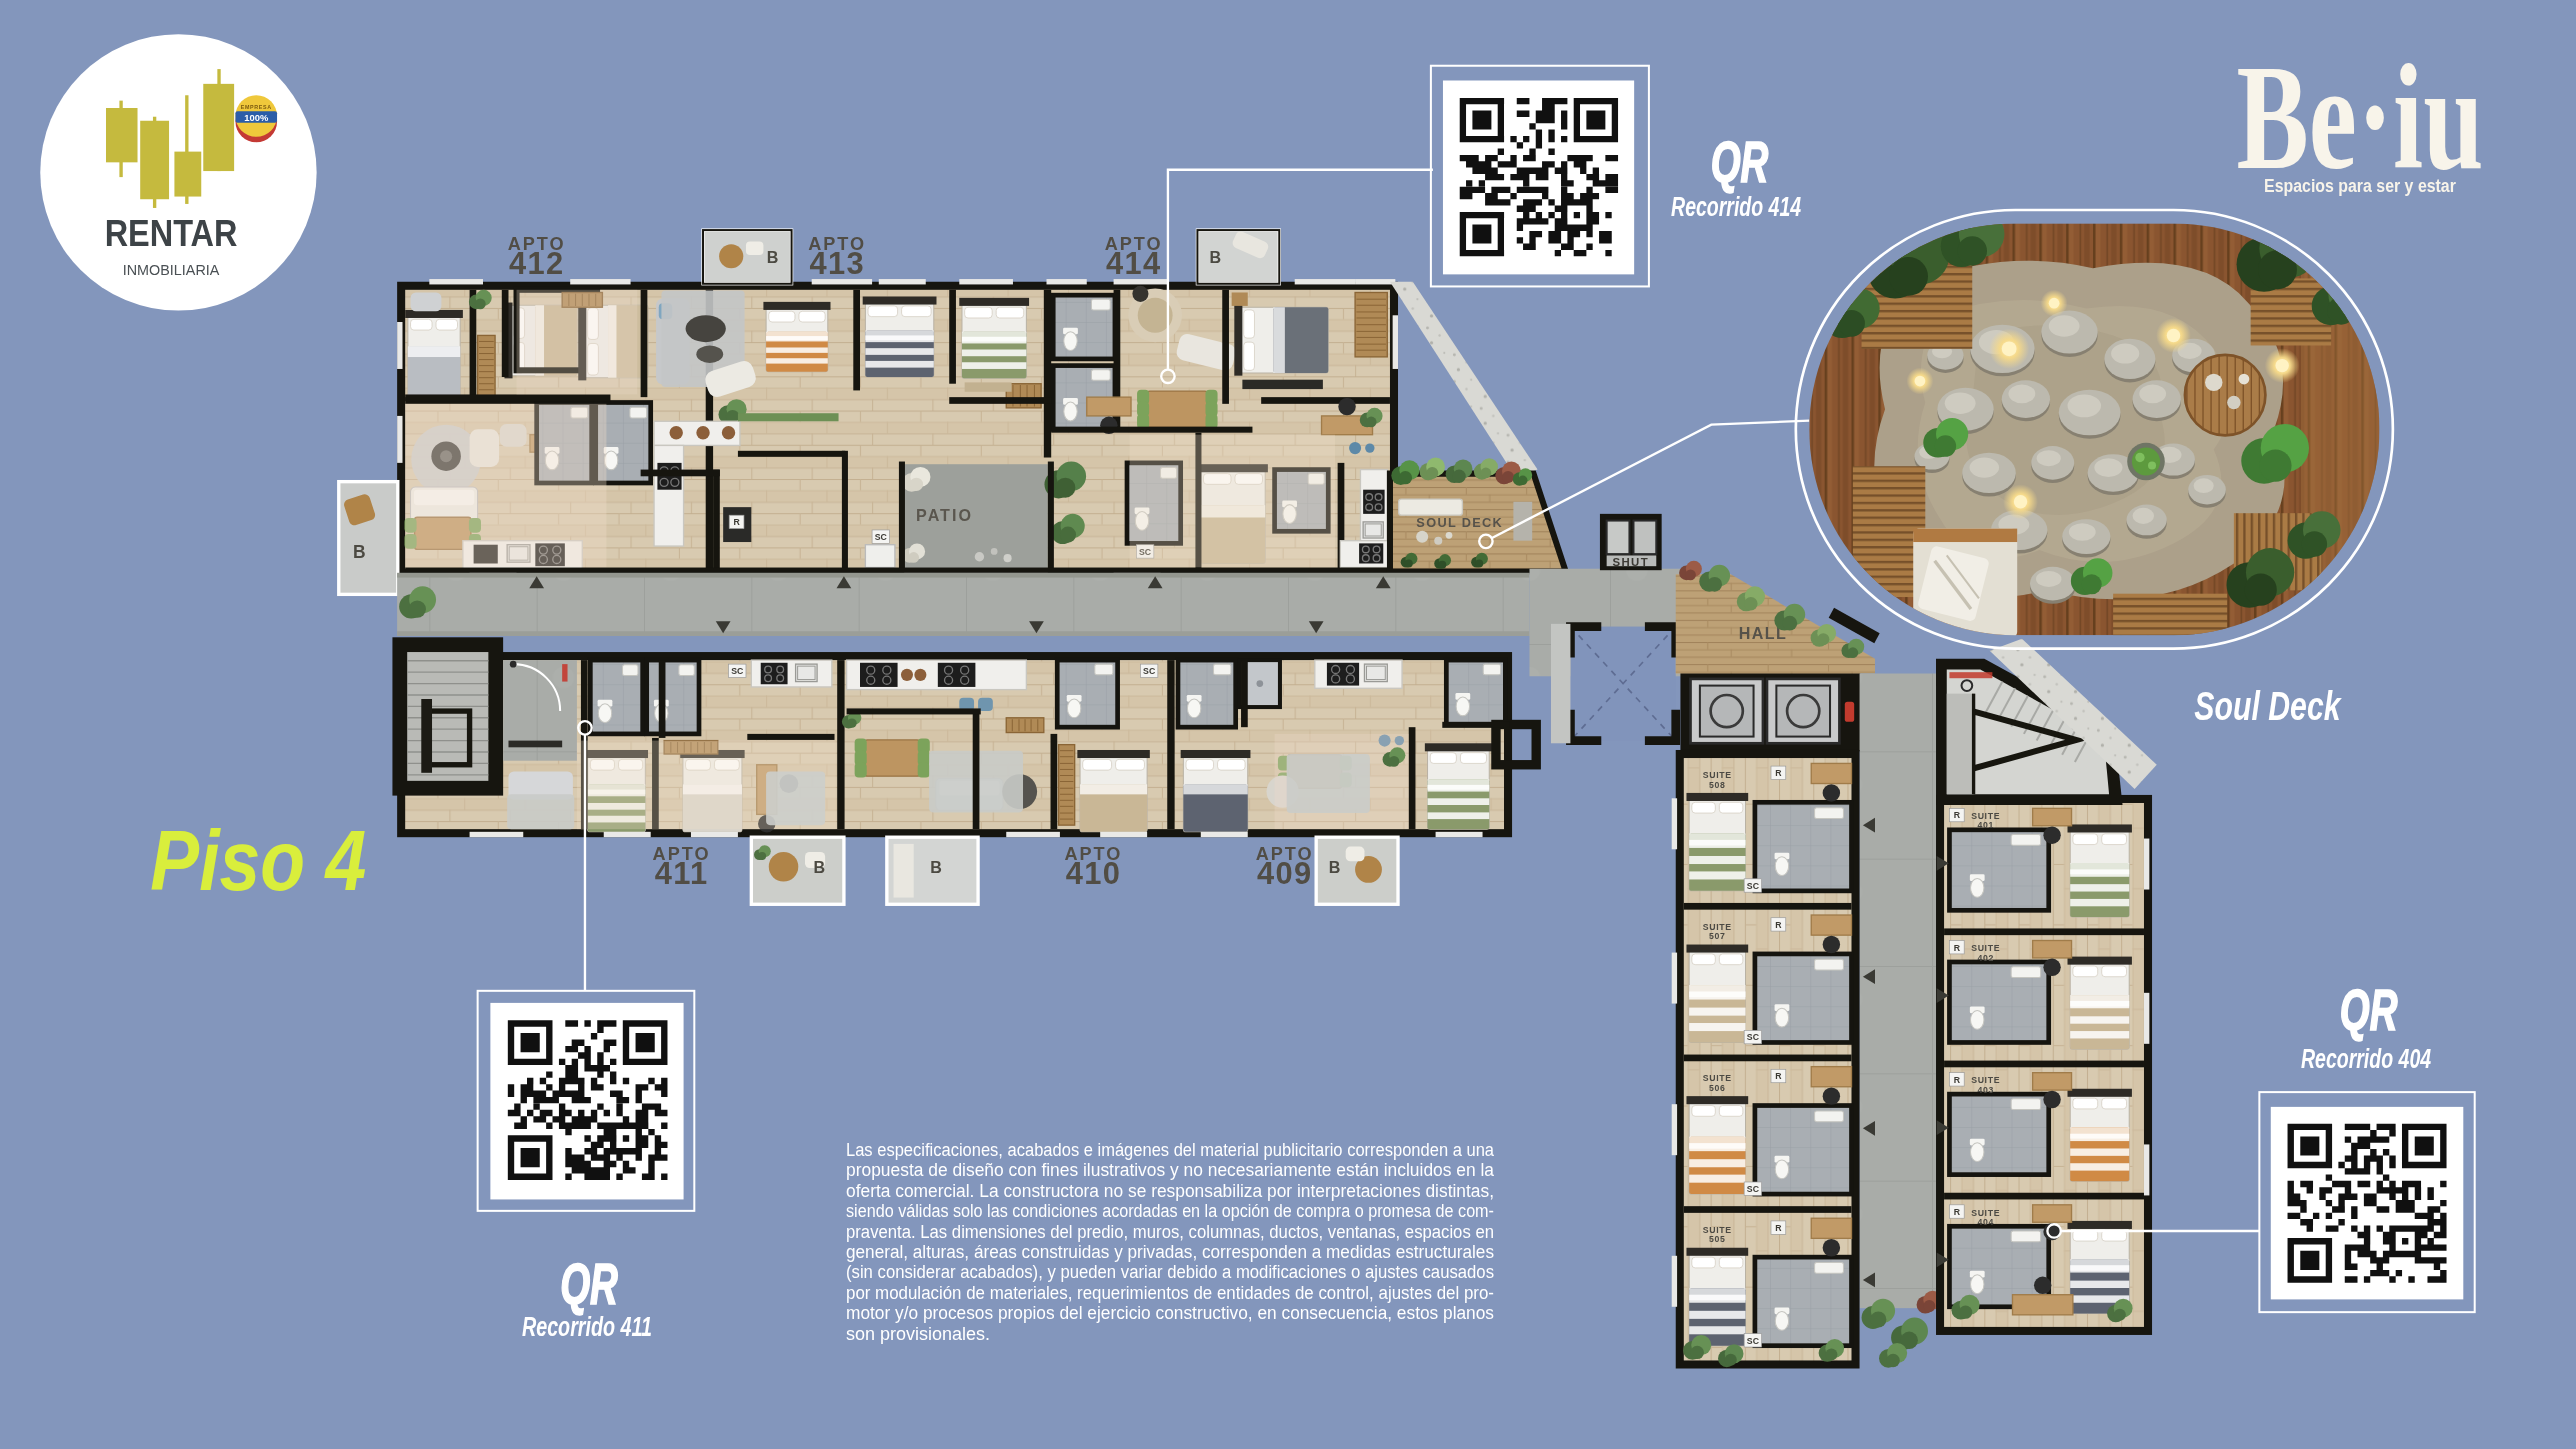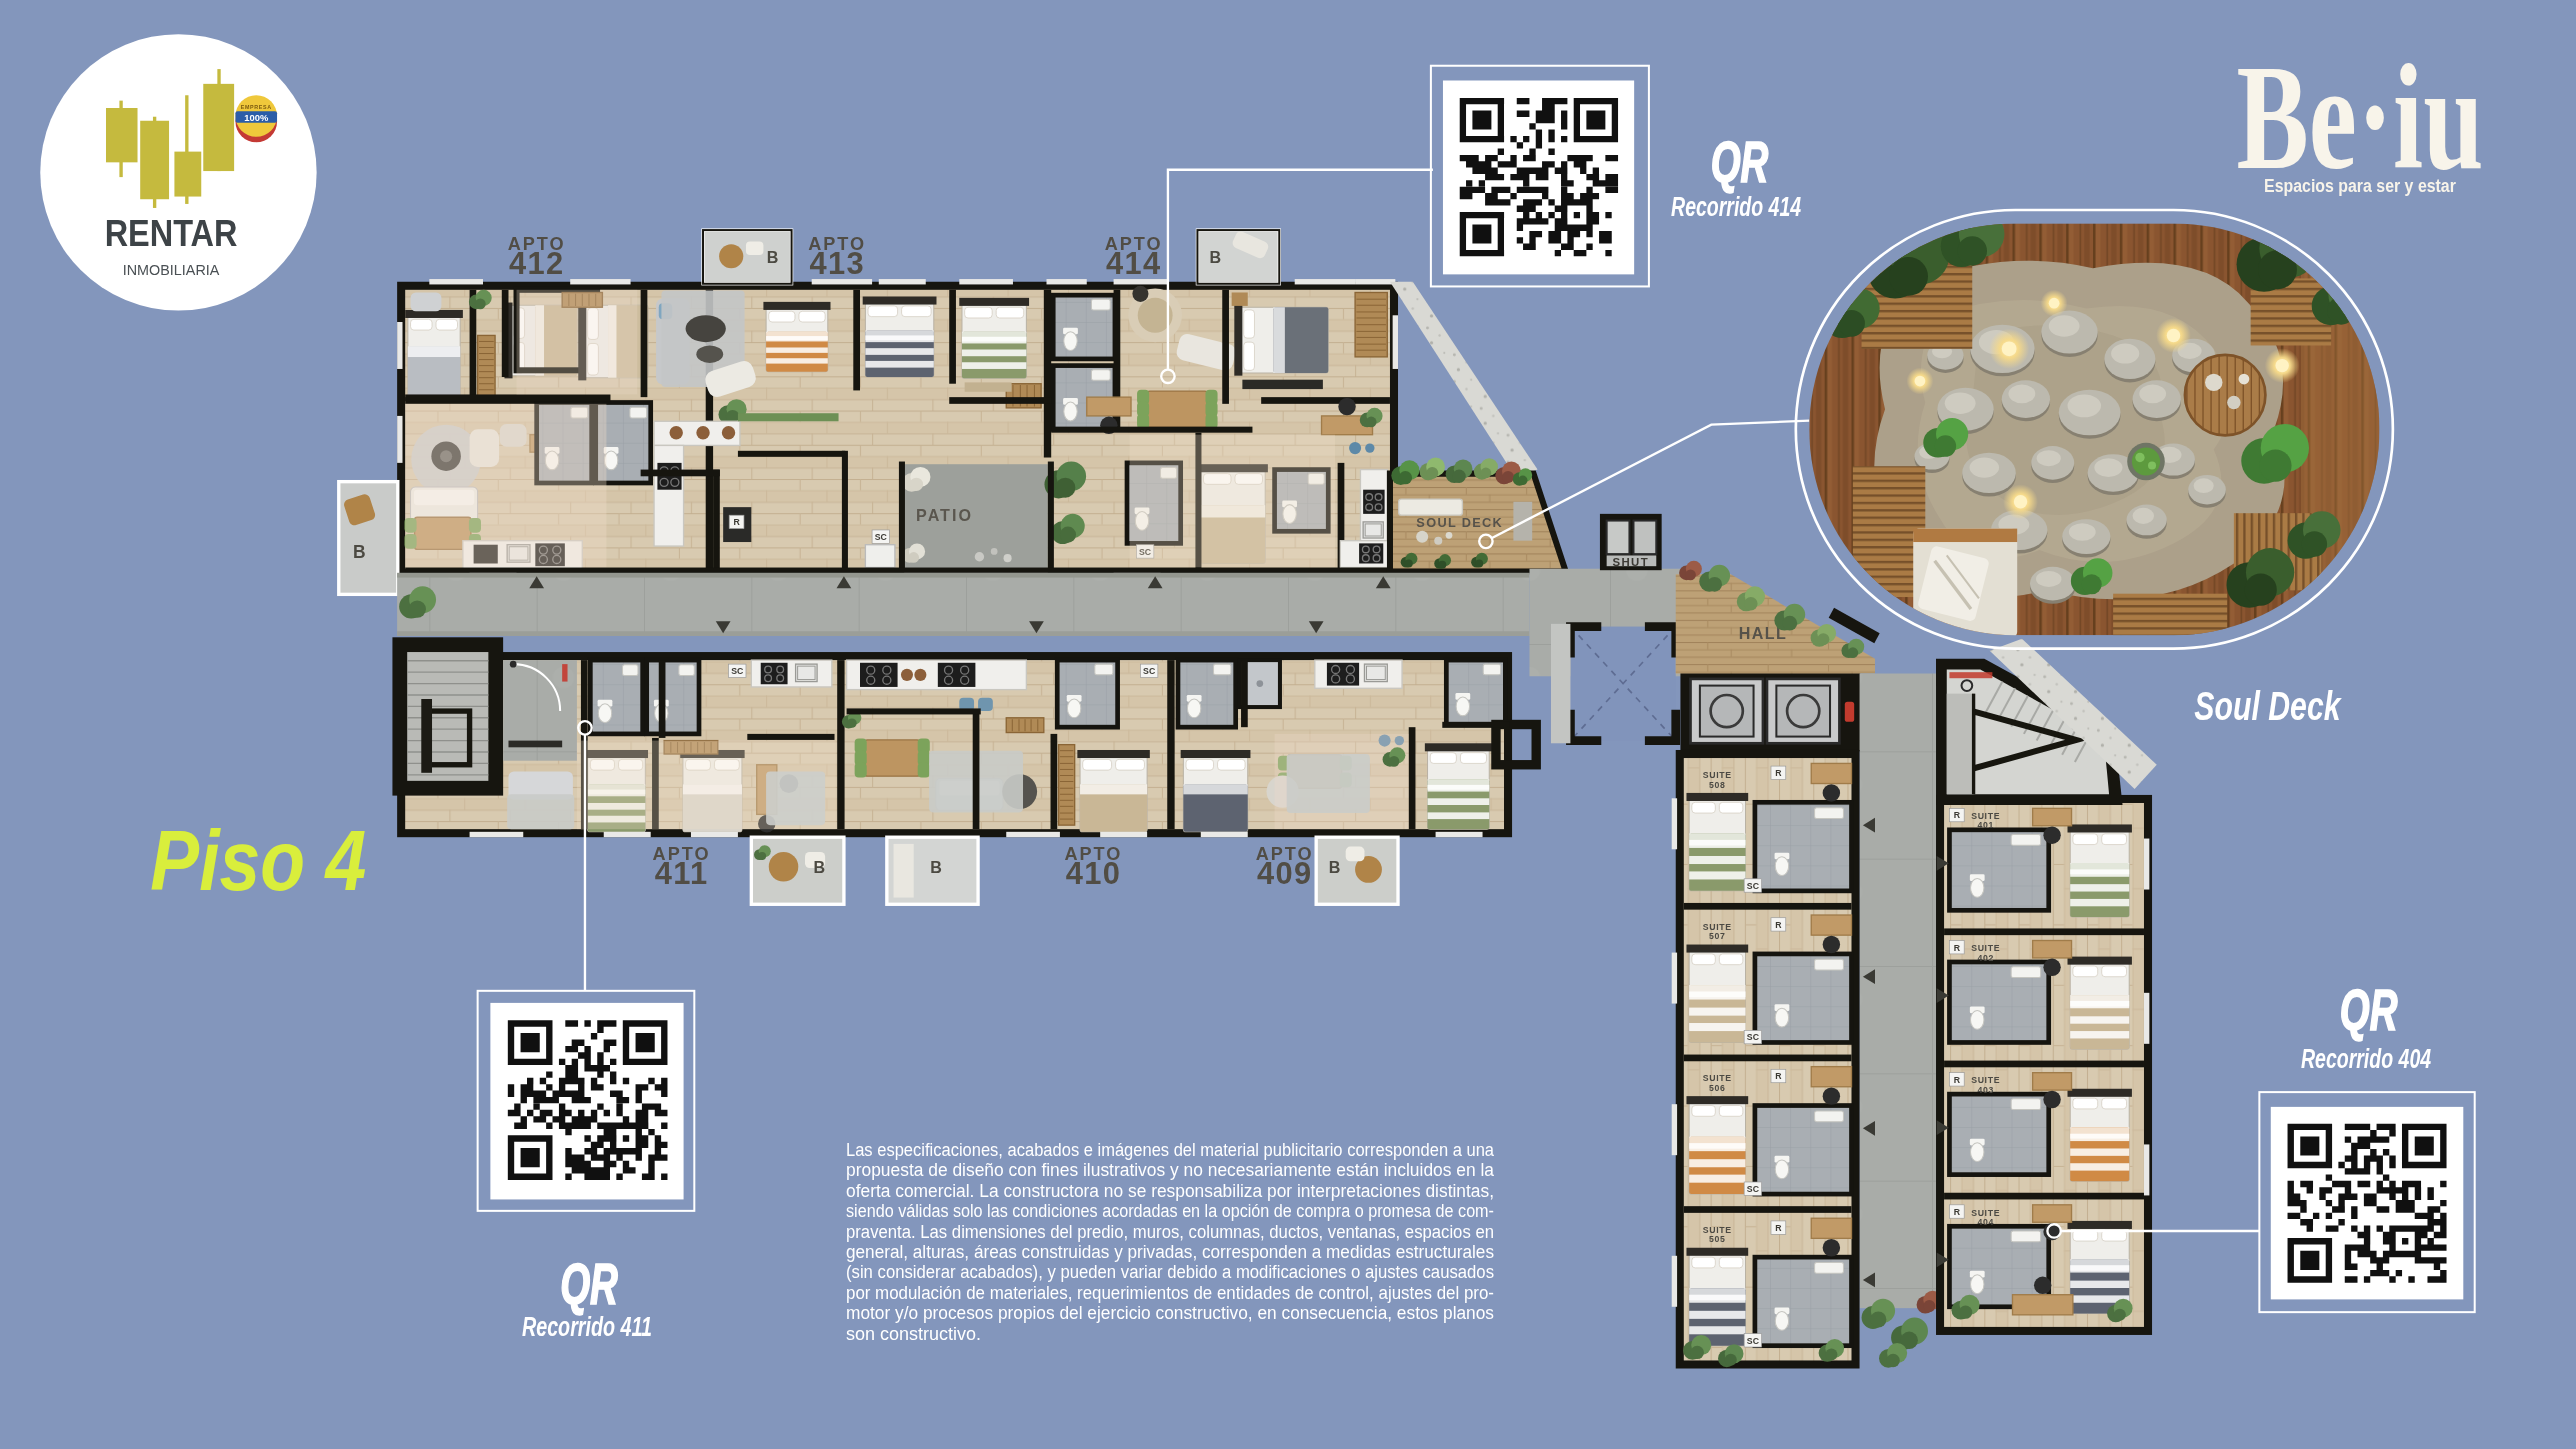--- a/index.html
+++ b/index.html
@@ -1376,15 +1376,15 @@
 <div id="disc">
 <div style="transform:scaleX(0.9173)">Las especificaciones, acabados e imágenes del material publicitario corresponden a una</div>
 <div style="transform:scaleX(0.9666)">propuesta de diseño con fines ilustrativos y no necesariamente están incluidos en la</div>
 <div style="transform:scaleX(0.9652)">oferta comercial. La constructora no se responsabiliza por interpretaciones distintas,</div>
 <div style="transform:scaleX(0.8982)">siendo válidas solo las condiciones acordadas en la opción de compra o promesa de com-</div>
 <div style="transform:scaleX(0.9278)">praventa. Las dimensiones del predio, muros, columnas, ductos, ventanas, espacios en</div>
 <div style="transform:scaleX(0.9538)">general, alturas, áreas construidas y privadas, corresponden a medidas estructurales</div>
 <div style="transform:scaleX(0.9278)">(sin considerar acabados), y pueden variar debido a modificaciones o ajustes causados</div>
 <div style="transform:scaleX(0.9386)">por modulación de materiales, requerimientos de entidades de control, ajustes del pro-</div>
 <div style="transform:scaleX(0.9609)">motor y/o procesos propios del ejercicio constructivo, en consecuencia, estos planos</div>
-<div>son constructivo.</div>
+<div>son provisionales.</div>
 </div>
 </div>
 
 </body></html>

